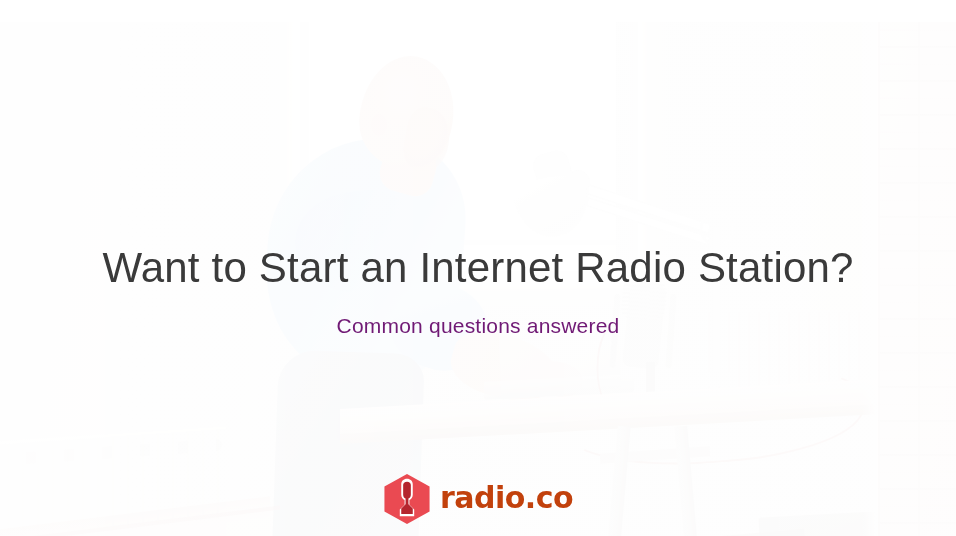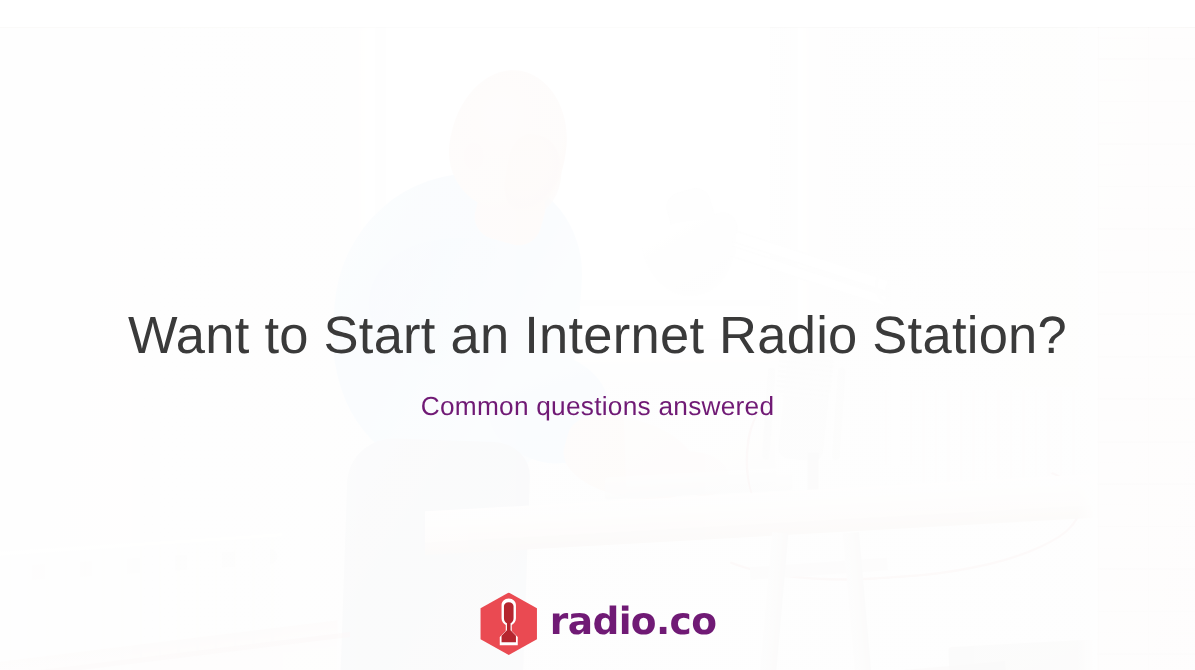--- a/index.html
+++ b/index.html
@@ -468,21 +468,21 @@
     align-items: center;
     justify-content: center;
     gap: 9px;
   }
   .logo-mark { display: block; width: 48px; height: 50px; }
   .logo-text {
     font-family: "DejaVu Sans", sans-serif;
     font-size: 30px;
     font-weight: 700;
     letter-spacing: -0.5px;
-    color: #701a75;
+    color: #c2410c;
     line-height: 1;
     padding-bottom: 2px;
   }
 </style>
 </head>
 <body>
 
 <div id="slide">
 
   <div class="photo">

